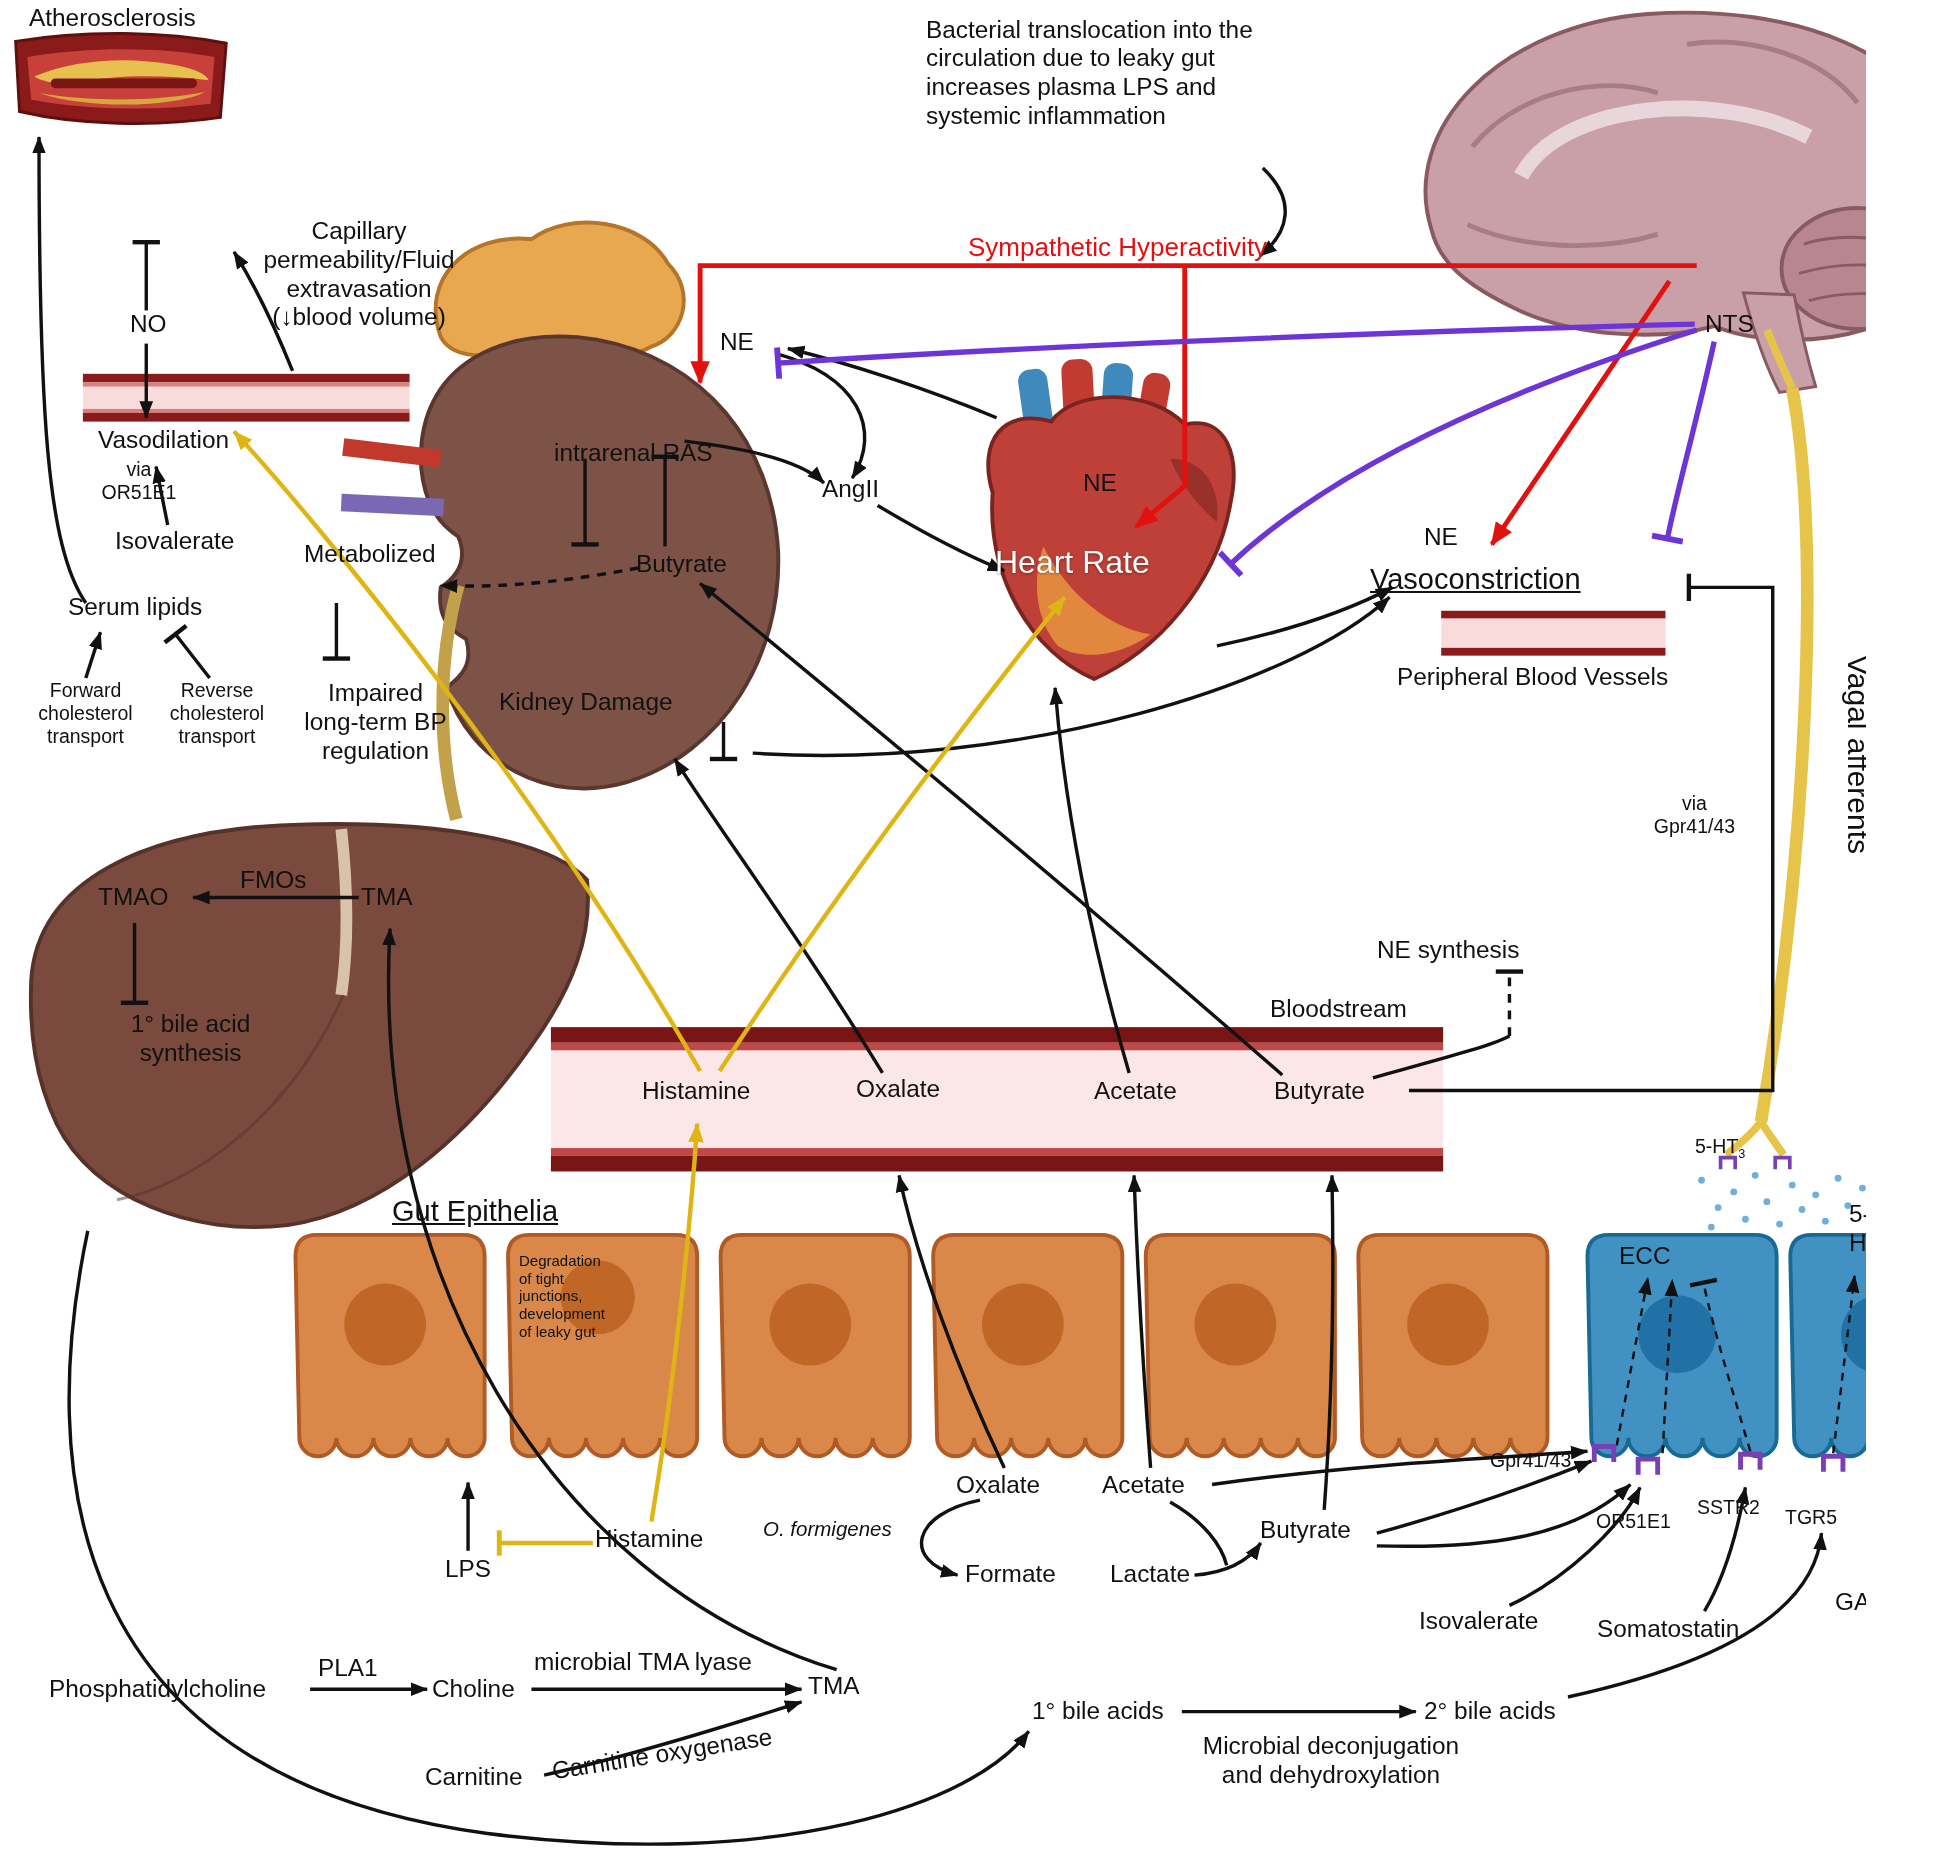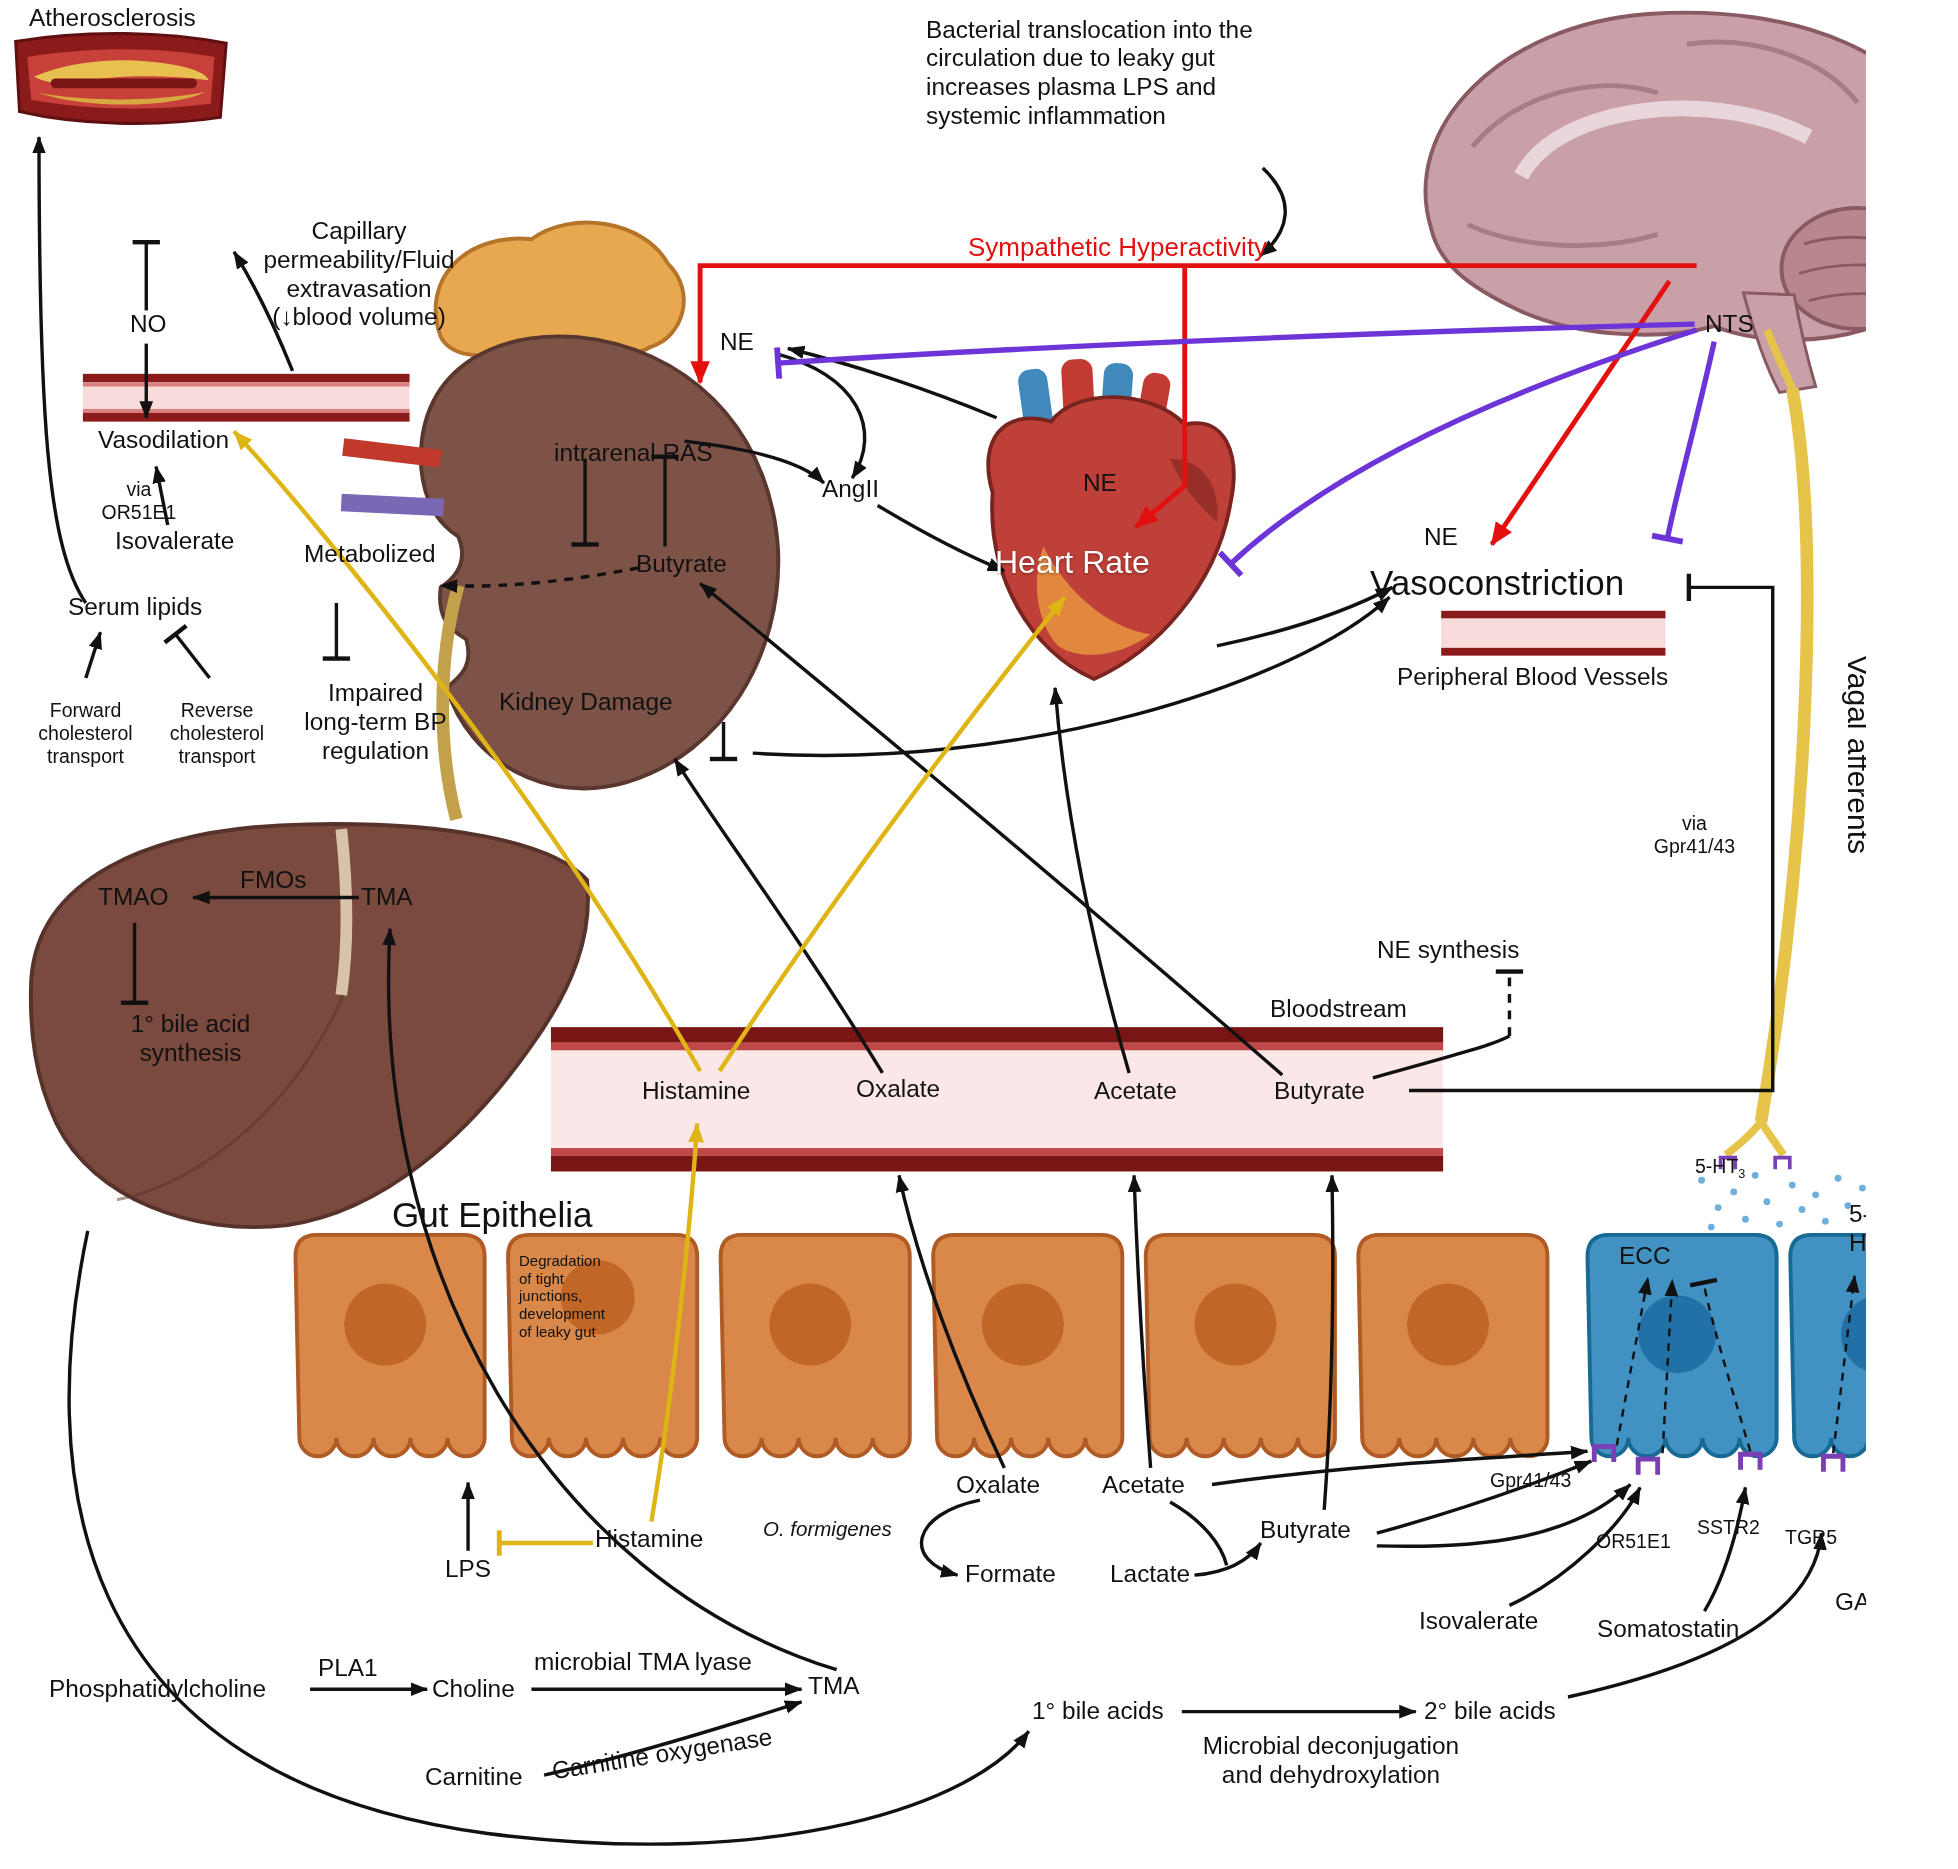--- a/index.html
+++ b/index.html
@@ -1,23 +1,23 @@
 <!DOCTYPE html>
 <html><head>
 <meta charset="utf-8">
 <style>
   * { box-sizing: border-box; }
   body { margin:0; background:#fff; font-family:"Liberation Sans", sans-serif; }
   #stage { position:relative; width:1866px; height:1870px; background:#fff; overflow:hidden; }
   #art { position:absolute; left:0; top:0; z-index:1; }
   .lbl { position:absolute; font-size:24.4px; color:#111; line-height:1.18; white-space:pre-line; z-index:2; }
   .c   { text-align:center; }
-  .sm  { font-size:19.5px;margin-top:20px; }
+  .sm  { font-size:19.5px; }
   .md  { font-size:15px; }
-  .big { font-size:35px; }
+  .big { font-size:29px;text-decoration:underline; }
   .red { color:#e31010; font-size:26px;margin-left:14px; }
   .white { color:#fff; font-size:32px; text-shadow:0 1px 2.9px rgba(0,0,0,.4); }
   .it  { font-style:italic; font-size:20.5px; }
   .vert { writing-mode:vertical-rl; font-size:30px; }
   .tilt { transform:rotate(-9deg); }
   .subsp { font-size:0.65em; vertical-align:sub; }
 </style>
 </head>
 <body>
 

